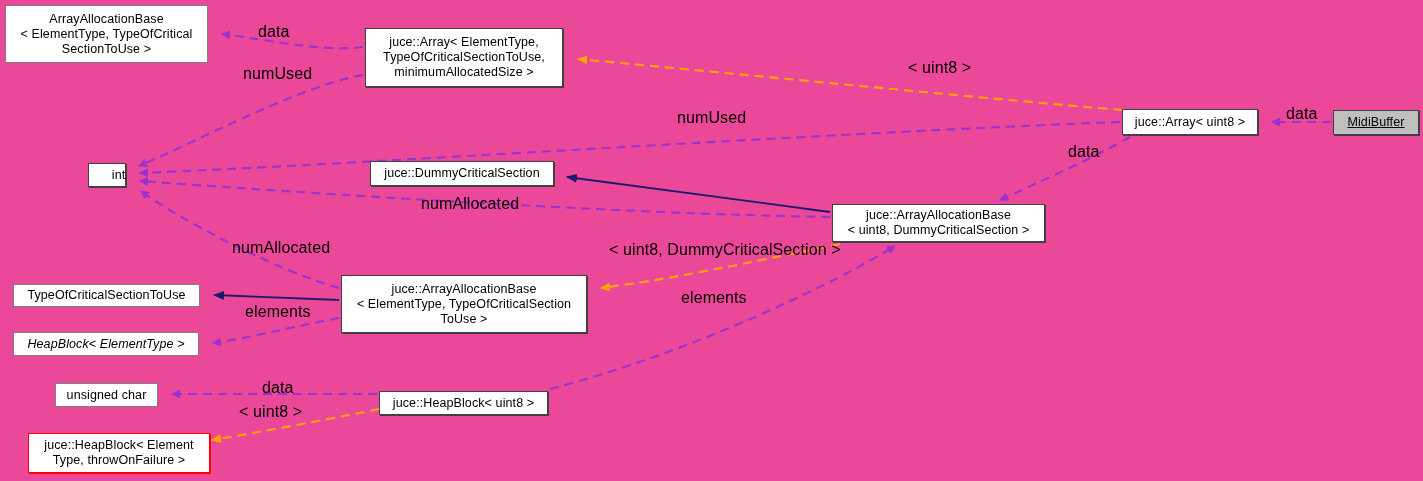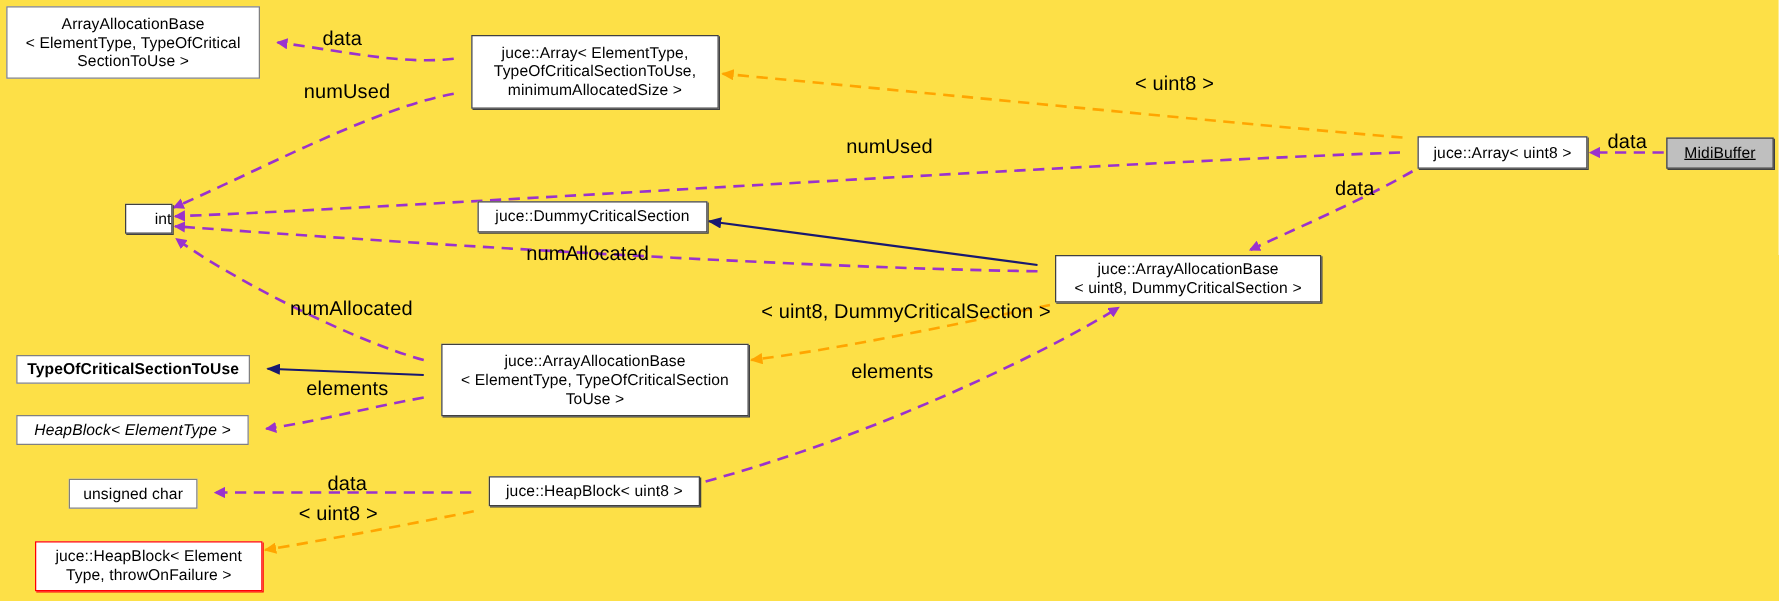--- a/index.html
+++ b/index.html
@@ -4,21 +4,21 @@
 <style>
   html, body {
     margin: 0;
     padding: 0;
     background: #ffffff;
   }
   #diagram-root {
     position: relative;
     width: 1423px;
     height: 481px;
-    background: #fde047;
+    background: #ec4899;
     font-family: "Liberation Sans", sans-serif;
     overflow: hidden;
   }
   svg.graph-canvas {
     position: absolute;
     top: 0;
     left: 0;
     width: 1423px;
     height: 481px;
   }
@@ -33,21 +33,20 @@
     line-height: 15px;
     color: #000000;
     background: #ffffff;
     border: 1px solid #808080;
     white-space: pre;
     letter-spacing: 0.1px;
   }
   .node-box.thick {
     border: 1px solid #404040;
     box-shadow: 1px 1px 0 0 #404040;
-    margin-left: 12px;
   }
   .node-box.focus {
     background: #bfbfbf;
     border: 1px solid #404040;
     box-shadow: 1px 1px 0 0 #404040;
   }
   .node-box.red {
     border: 1px solid #ff0000;
     box-shadow: 1px 1px 0 0 #ff0000;
   }
@@ -131,31 +130,31 @@
 
   <div class="node-box focus" style="left:1333px; top:110px; width:86px; height:25px;text-decoration:underline;">MidiBuffer</div>
 
   <div class="node-box thick" style="left:88px; top:163px; width:38px; height:24px;padding-left:23px;">int</div>
 
   <div class="node-box thick" style="left:370px; top:161px; width:184px; height:25px;">juce::DummyCriticalSection</div>
 
   <div class="node-box thick" style="left:832px; top:204px; width:213px; height:38px;">juce::ArrayAllocationBase
 &lt; uint8, DummyCriticalSection &gt;</div>
 
-  <div class="node-box" style="left:13px; top:284px; width:187px; height:23px;font-weight:bold;">TypeOfCriticalSectionToUse</div>
+  <div class="node-box" style="left:13px; top:284px; width:187px; height:23px;">TypeOfCriticalSectionToUse</div>
 
   <div class="node-box thick" style="left:341px; top:275px; width:246px; height:58px;">juce::ArrayAllocationBase
 &lt; ElementType, TypeOfCriticalSection
 ToUse &gt;</div>
 
   <div class="node-box" style="left:13px; top:332px; width:186px; height:24px;font-style:italic;">HeapBlock&lt; ElementType &gt;</div>
 
   <div class="node-box" style="left:55px; top:383px; width:103px; height:24px;">unsigned char</div>
 
-  <div class="node-box thick" style="left:379px; top:381px; width:169px; height:24px;">juce::HeapBlock&lt; uint8 &gt;</div>
+  <div class="node-box thick" style="left:379px; top:391px; width:169px; height:24px;">juce::HeapBlock&lt; uint8 &gt;</div>
 
   <div class="node-box red" style="left:28px; top:433px; width:182px; height:40px;">juce::HeapBlock&lt; Element
 Type, throwOnFailure &gt;</div>
 
   <div class="edge-label" style="left:258px; top:25px;">data</div>
 
   <div class="edge-label" style="left:243px; top:67px;">numUsed</div>
 
   <div class="edge-label" style="left:908px; top:61px;">&lt; uint8 &gt;</div>
 

